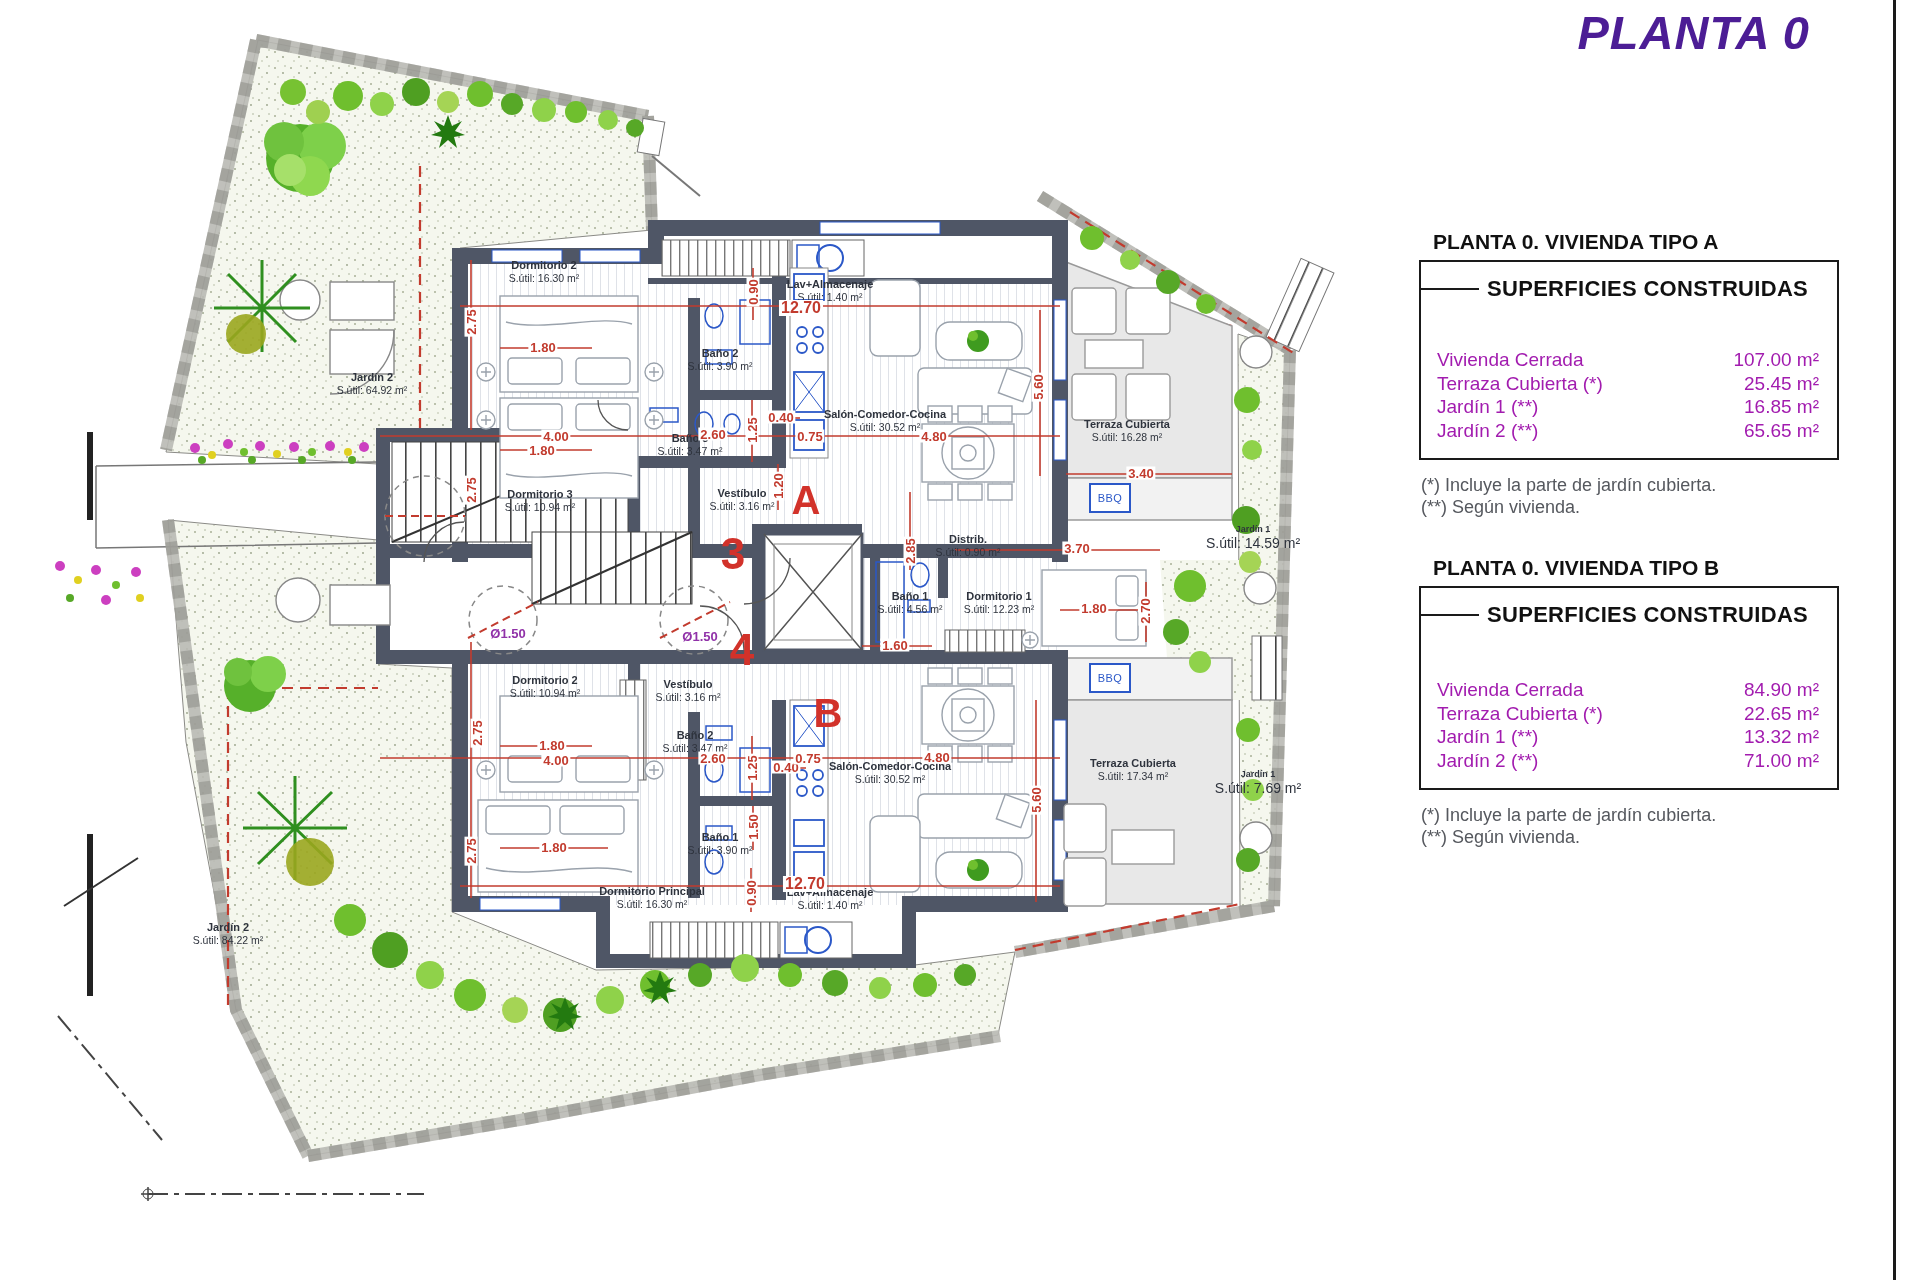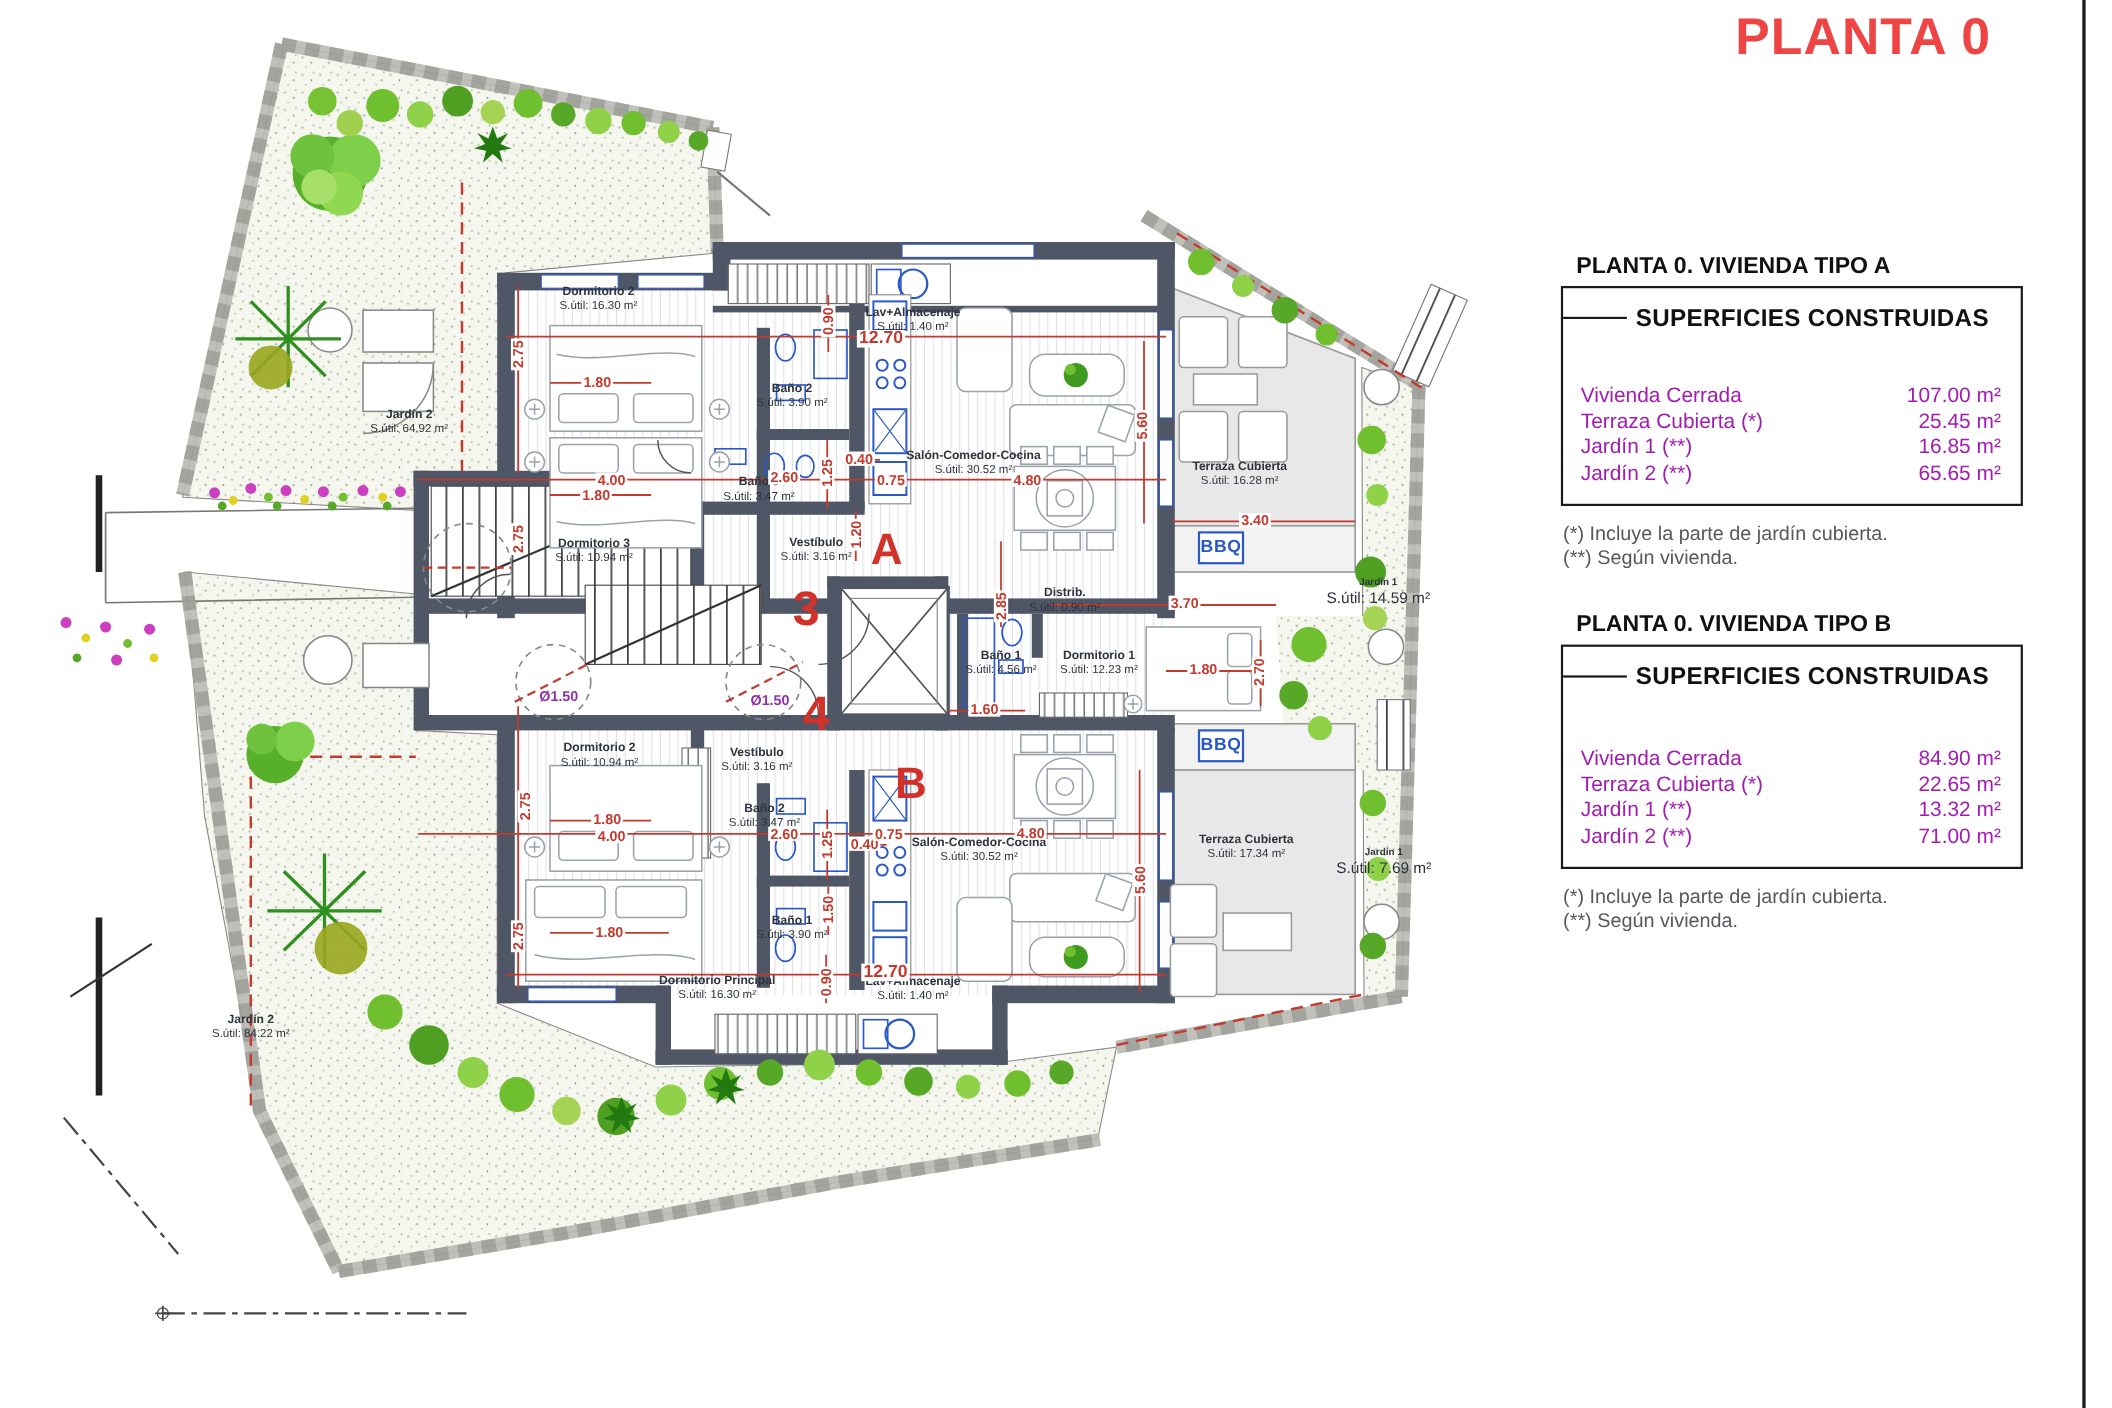--- a/index.html
+++ b/index.html
@@ -15,25 +15,25 @@
   .rl.sm .nm{font-size:9px;}
   .rl.sm .ar{font-size:14px;}
   .dim{position:absolute;transform:translate(-50%,-50%);color:#c23b2e;font-size:13px;
        font-weight:bold;background:#fff;padding:0 2px;line-height:1;z-index:6;white-space:nowrap;}
   .dim.v{transform:translate(-50%,-50%) rotate(-90deg);}
   .dim.lg{font-size:16px;}
   .dim.pu{color:#9031a8;background:transparent;}
   .ltr{position:absolute;transform:translate(-50%,-50%);color:#d2322a;font-weight:bold;
        font-size:40px;z-index:6;}
   .ltr.num{font-size:44px;}
-  .bbq{position:absolute;transform:translate(-50%,-50%);color:#2b58c8;font-weight:bold;
-       font-size:16px;z-index:6;letter-spacing:.5px;}
+  .bbq{position:absolute;transform:translate(-50%,-50%);color:#2b58c8;font-weight:normal;
+       font-size:11px;z-index:6;letter-spacing:.5px;}
 
   
-  .title-block{position:absolute;left:1240px;top:8px;width:570px;text-align:right;color:#ef4444;}
+  .title-block{position:absolute;left:1240px;top:8px;width:570px;text-align:right;color:#4c1d95;font-style:italic;}
   .title-block .t{font-size:47px;font-weight:bold;letter-spacing:1px;line-height:1.05;}
   .title-block .s{font-size:21px;font-weight:bold;line-height:23px;}
   .vline{position:absolute;left:1893px;top:0;width:3px;height:1280px;background:#1a1a1a;}
 
   .panel{position:absolute;left:1419px;width:420px;color:#111;}
   .panel .hdr{font-size:21px;font-weight:bold;line-height:24px;margin-left:14px;margin-bottom:6px;}
   .panel .box{border:2px solid #1a1a1a;padding:14px 18px 16px 0;}
   .panel .bt{display:flex;align-items:center;font-size:22px;font-weight:bold;letter-spacing:.3px;}
   .panel .bt::before{content:"";flex:0 0 58px;height:2px;background:#1a1a1a;margin-right:8px;}
   .panel .rows{margin-top:46px;margin-left:16px;}

